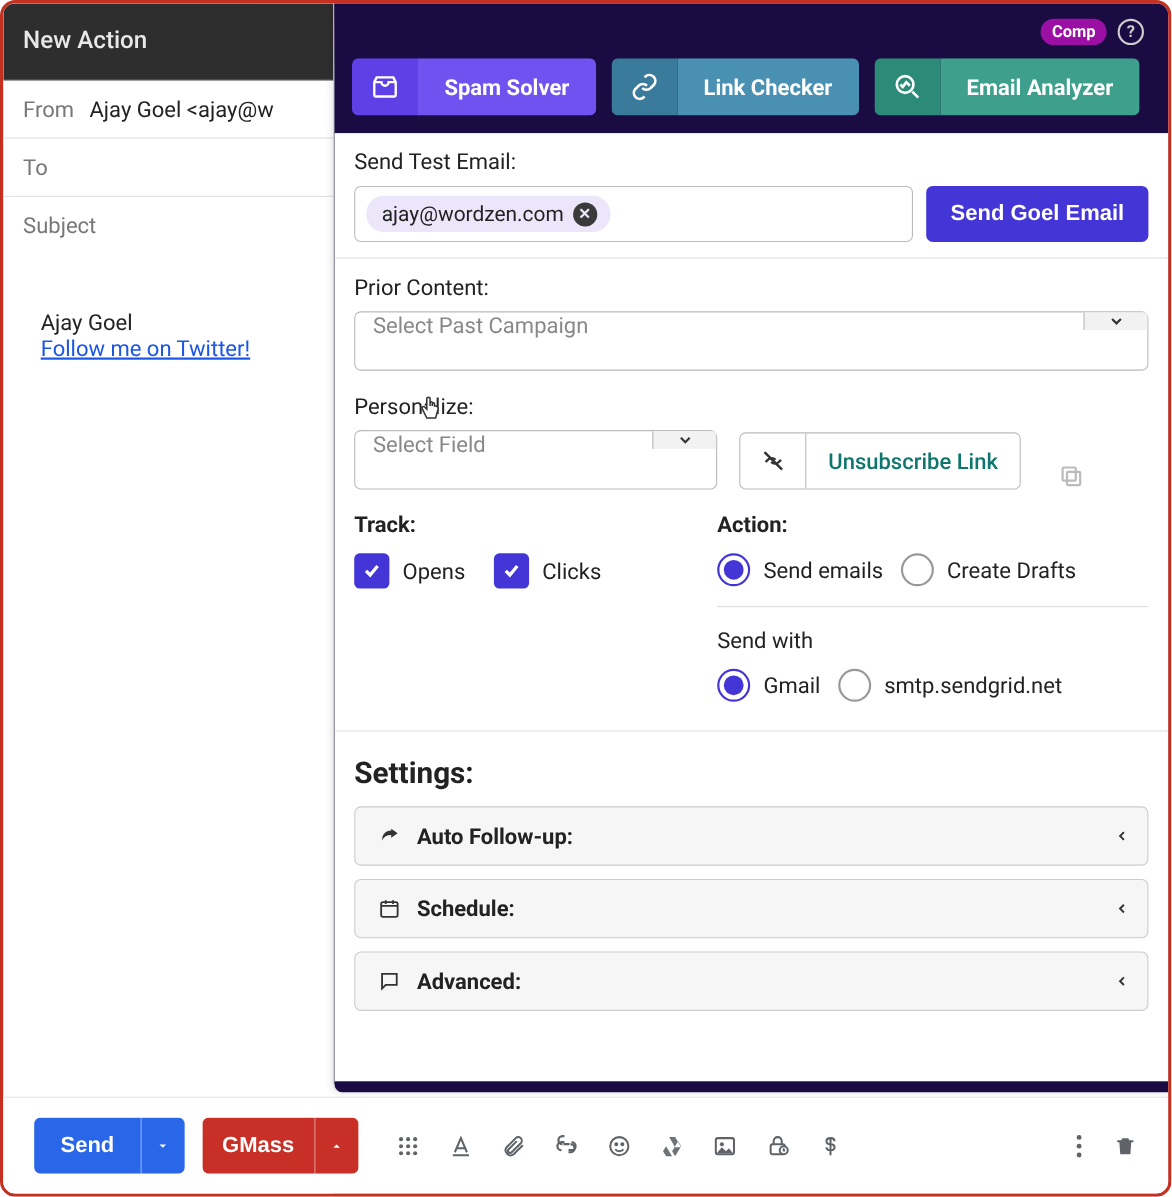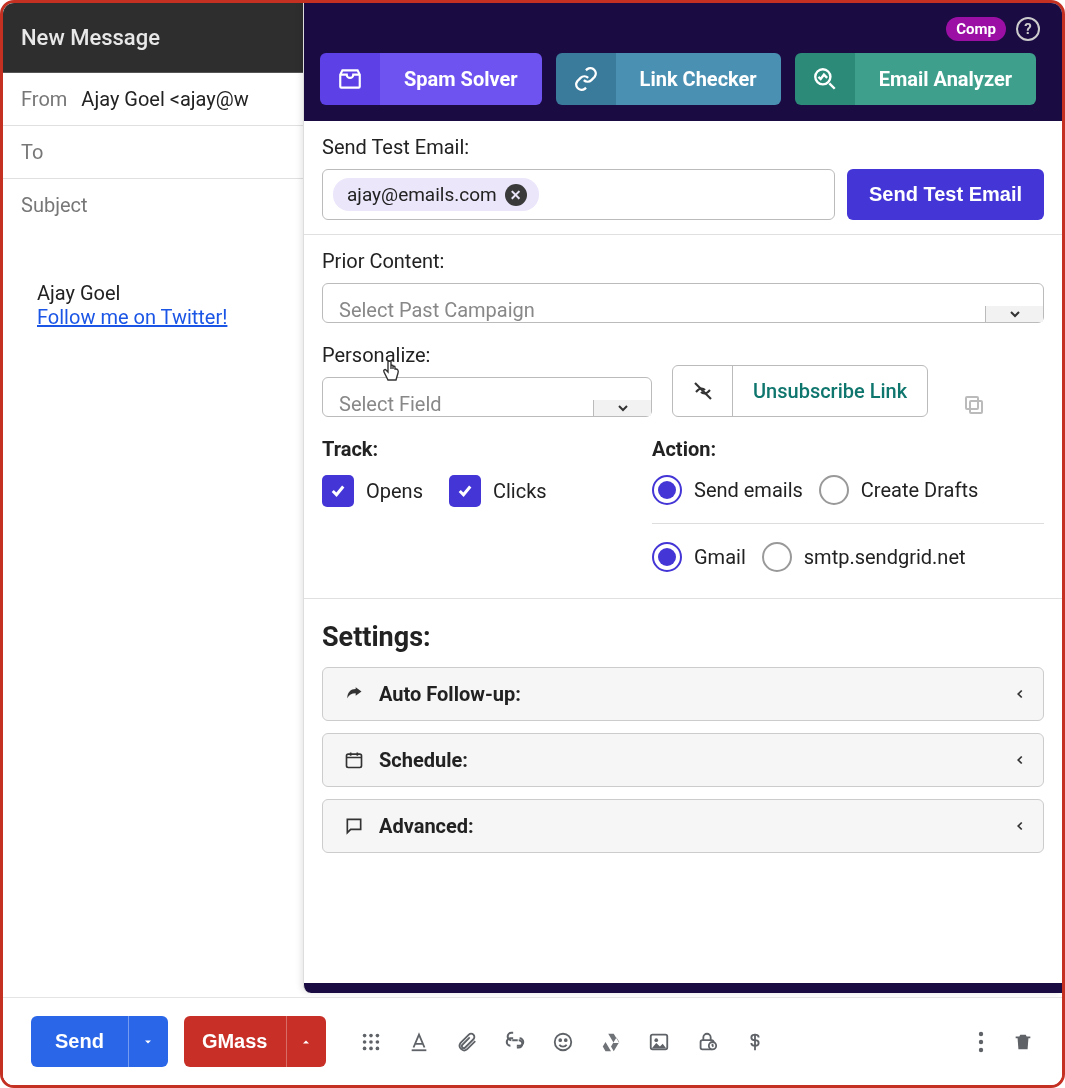--- a/index.html
+++ b/index.html
@@ -24,21 +24,21 @@
 .blue-a { background: #3a7a9a; } .blue-b { background: #4990b2; }
 .teal-a { background: #2c8a78; } .teal-b { background: #3ea08c; }
 .panel { background: #fff; margin: 0; padding: 14px 18px 18px 18px; height: calc(100% - 128px); overflow: auto; font-size: 20px; color: #222; }
 .section-label { font-size: 20px; color: #222; margin-bottom: 10px; }
 .test-row { display: flex; gap: 12px; align-items: stretch; margin-bottom: 10px; }
 .chip-input { flex: 1; border: 1px solid #bbb; border-radius: 6px; padding: 8px 10px; display: flex; align-items: center; }
 .chip { background: #ece6fb; border-radius: 16px; padding: 5px 12px 5px 14px; display: flex; align-items: center; gap: 8px; font-size: 19px; }
 .chip .x { width: 22px; height: 22px; background: #3a3a3a; border-radius: 50%; color: #ece6fb; display: flex; align-items: center; justify-content: center; font-size: 14px; font-weight: 700; }
 .primary-btn { background: #4436d6; color: #fff; font-weight: 800; font-size: 20px; border: none; border-radius: 6px; padding: 0 22px; }
 .hr { height: 1px; background: #e0e0e0; margin: 14px -18px; }
-.select-box { border: 1px solid #bbb; border-radius: 6px; display: flex; align-items: flex-end; height: 40px; background: #fff; }
+.select-box { border: 1px solid #bbb; border-radius: 6px; display: flex; align-items: flex-start; height: 54px; background: #fff; }
 .select-box .txt { flex: 1; padding: 0 16px; display: flex; align-items: center; color: #888; }
 .select-box .car { width: 58px; border-left: 1px solid #bbb; background: #f2f2f2; display: flex; align-items: center; justify-content: center; }
 .personalize-row { display: flex; gap: 20px; align-items: flex-end; margin-top: 8px; }
 .pcol { flex: 0 0 330px; }
 .unsub-grp { display: flex; align-items: stretch; border: 1px solid #bbb; border-radius: 6px; height: 52px; }
 .unsub-grp .ic { width: 60px; border-right: 1px solid #bbb; display: flex; align-items: center; justify-content: center; }
 .unsub-grp .lnk { padding: 0 20px; color: #0f766e; font-weight: 500; display: flex; align-items: center; }
 .copy-ic { color: #bbb; margin-left: 14px; display: flex; align-items: center; }
 .two-col { display: flex; gap: 30px; margin-top: 20px; }
 .colL { flex: 0 0 300px; }
@@ -68,21 +68,21 @@
 .tb-right { margin-left: auto; display: flex; gap: 28px; color: #5f6368; align-items: center; }
 svg { display: block; }
 .cursor-hand { position: absolute; left: 376px; top: 356px; pointer-events: none; }
 </style>
 </head>
 <body>
 
 <div class="window">
 
   <div class="left-pane">
-    <div class="compose-header">New Message</div>
+    <div class="compose-header">New Action</div>
     <div class="compose-field">
       <span class="lbl">From</span>
       <span class="val">Ajay Goel &lt;ajay@w</span>
     </div>
     <div class="compose-field">
       <span class="lbl">To</span>
     </div>
     <div class="compose-field" style="border-bottom:none">
       <span class="lbl">Subject</span>
     </div>
@@ -127,25 +127,25 @@
         </div>
         <div class="tbtn-lbl teal-b">Email Analyzer</div>
       </div>
     </div>
 
     <div class="panel">
       <div class="section-label">Send Test Email:</div>
       <div class="test-row">
         <div class="chip-input">
           <div class="chip">
-            <span>ajay@emails.com</span>
+            <span>ajay@wordzen.com</span>
             <span class="x">✕</span>
           </div>
         </div>
-        <button class="primary-btn">Send Test Email</button>
+        <button class="primary-btn">Send Goel Email</button>
       </div>
 
       <div class="hr"></div>
 
       <div class="section-label">Prior Content:</div>
       <div class="select-box">
         <div class="txt">Select Past Campaign</div>
         <div class="car">
           <svg width="16" height="16" viewBox="0 0 24 24" fill="none" stroke="#333" stroke-width="3">
               <path d="M6 9l6 6 6-6"></path>
@@ -213,20 +213,21 @@
                   <div class="dot"></div>
                 </div>
               <span>Send emails</span>
             </div>
             <div class="radio-item">
               <div class="radio"></div>
               <span>Create Drafts</span>
             </div>
           </div>
           <div class="thin-hr"></div>
+          <div style="margin-bottom:14px">Send with</div>
           <div class="radio-row">
             <div class="radio-item">
               <div class="radio sel">
                   <div class="dot"></div>
                 </div>
               <span>Gmail</span>
             </div>
             <div class="radio-item">
               <div class="radio"></div>
               <span>smtp.sendgrid.net</span>

